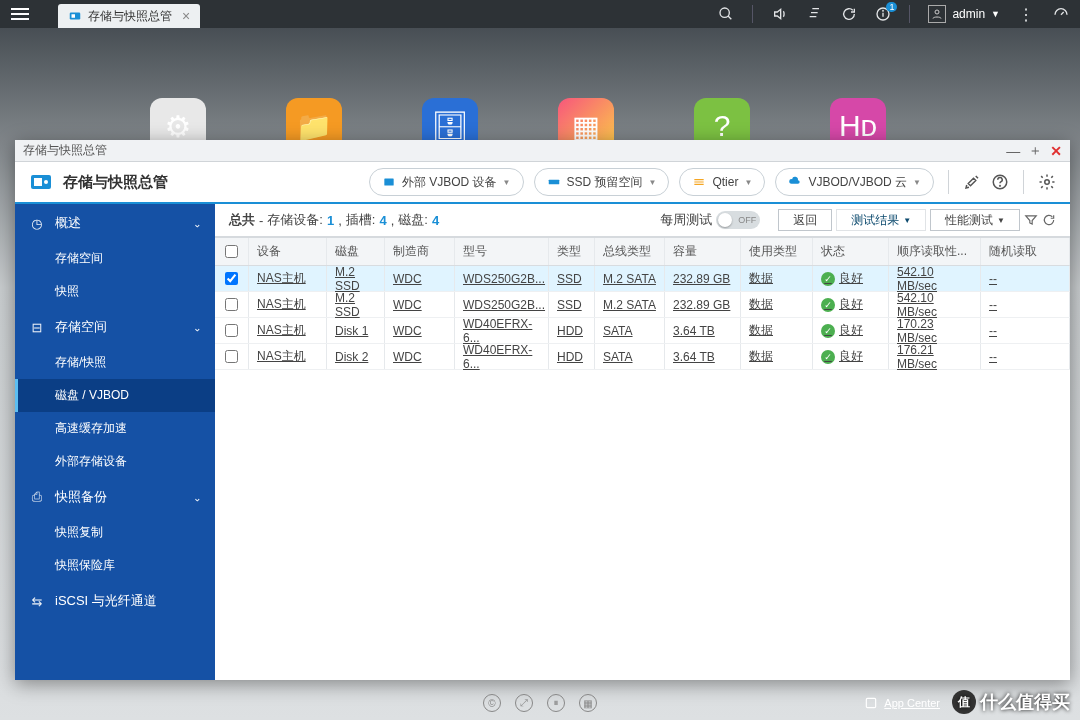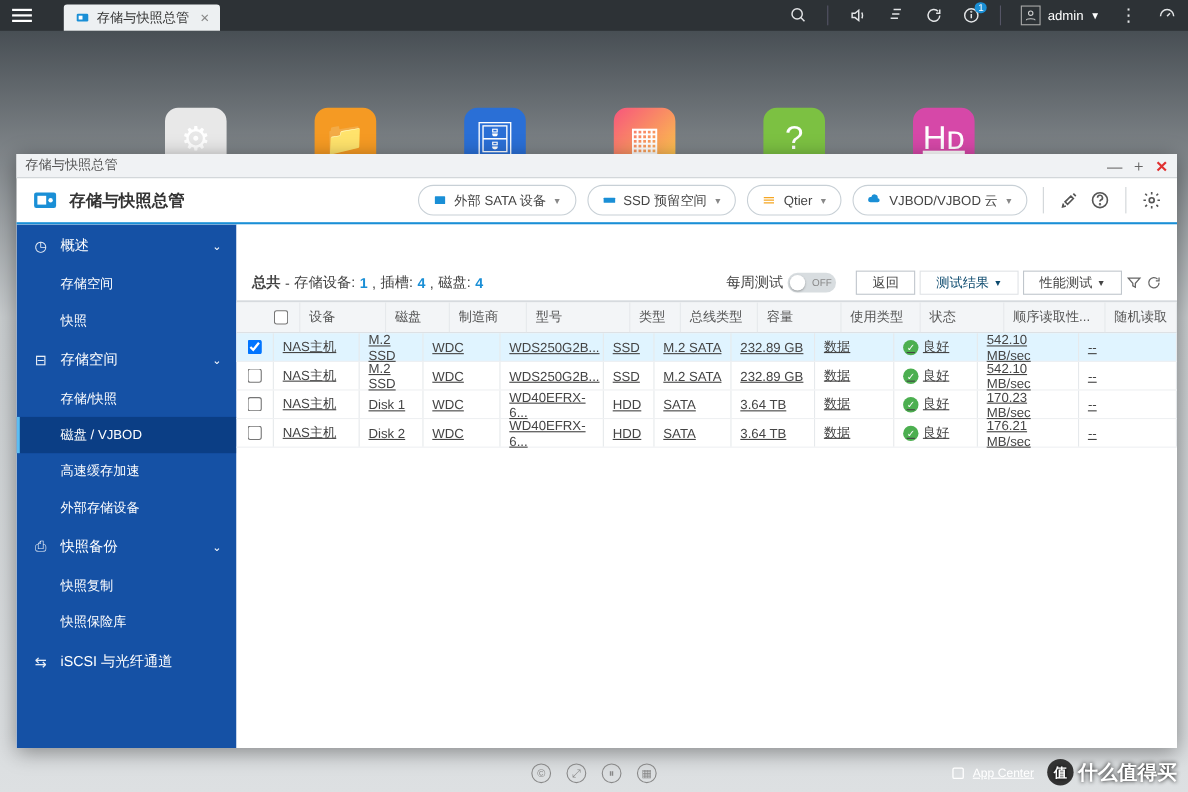--- a/index.html
+++ b/index.html
@@ -42,33 +42,33 @@
 
 .sidebar { width: 200px; background: #1551a5; color: #fff; font-size: 13px; overflow-y: auto; }
 .sidebar .group { padding: 10px 14px; display: flex; align-items: center; gap: 10px; cursor: pointer; }
 .sidebar .group .gicon { width: 16px; text-align: center; opacity: 0.9; }
 .sidebar .group .chev { margin-left: auto; font-size: 10px; transform: rotate(180deg); }
 .sidebar .sub { padding: 8px 14px 8px 40px; cursor: pointer; font-size: 12px; }
 .sidebar .sub.active { background: #0b3e85; border-left: 3px solid #5cbef2; padding-left: 37px; }
 
 
 .main { flex: 1; display: flex; flex-direction: column; background: #fff; }
-.summary-bar { height: 34px; display: flex; align-items: center; padding: 0 14px; font-size: 13px; color: #444; border-bottom: 2px solid #d6dade; gap: 4px; margin-top: 37px; }
+.summary-bar { height: 34px; display: flex; align-items: center; padding: 0 14px; font-size: 13px; color: #444; border-bottom: 2px solid #d6dade; gap: 4px; }
 .summary-bar b { font-weight: bold; }
 .summary-bar .num { color: #1a8fd6; font-weight: bold; }
 .summary-bar .sflex { flex: 1; }
 .summary-bar .toggle { width: 44px; height: 18px; background: #d8dde0; border-radius: 9px; position: relative; font-size: 9px; color: #888; display: flex; align-items: center; justify-content: flex-end; padding-right: 4px; }
 .summary-bar .toggle::before { content: ""; position: absolute; left: 2px; top: 2px; width: 14px; height: 14px; background: #fff; border-radius: 50%; box-shadow: 0 1px 2px rgba(0,0,0,0.3); }
 .summary-bar .sbtn { height: 22px; border: 1px solid #c0c6cc; padding: 0 14px; font-size: 12px; display: flex; align-items: center; cursor: pointer; background: #fff; }
 .summary-bar .sbtn.disabled { color: #0c4a6e; border-color: #e0e3e6; }
 .summary-bar .sicon { cursor: pointer; color: #666; font-size: 14px; }
 
 
 .table { flex: 1; font-size: 12px; }
-.thead { display: flex; background: #f3f5f7; border-bottom: 1px solid #d8dce0; height: 28px; align-items: center; color: #555; padding-left: 24px; }
+.thead { display: flex; background: #f3f5f7; border-bottom: 1px solid #d8dce0; height: 28px; align-items: center; color: #555; }
 .thead > div, .trow > div { padding: 0 8px; border-right: 1px solid #e6e9ec; height: 100%; display: flex; align-items: center; }
 .trow { display: flex; height: 26px; border-bottom: 1px solid #eef0f2; align-items: center; color: #444; text-decoration: underline; }
 .trow.sel { background: #e0f4ff; }
 .col-cb { width: 34px; justify-content: center; }
 .col-dev { width: 78px; }
 .col-disk { width: 58px; }
 .col-mfr { width: 70px; }
 .col-model { width: 94px; }
 .col-type { width: 46px; }
 .col-bus { width: 70px; }
@@ -160,21 +160,21 @@
       </span>
   </div>
 </div>
 
 <div class="desktop-icons" id="desktop-icons">
     <div class="di" style="background: rgb(232, 232, 232);">⚙</div>
     <div class="di" style="background: rgb(245, 154, 35);">📁</div>
     <div class="di" style="background: rgb(42, 111, 214);">🗄</div>
     <div class="di" style="background: linear-gradient(135deg, rgb(247, 86, 124), rgb(252, 208, 70));">▦</div>
     <div class="di" style="background: rgb(124, 193, 66);">?</div>
-    <div class="di" style="background: rgb(214, 72, 168); text-decoration: underline;">Hᴅ</div>
+    <div class="di" style="background: rgb(214, 72, 168);">Hᴅ</div>
   </div>
 
 <div class="window">
   <div class="win-titlebar">
     <span>存储与快照总管</span>
     <span class="spacer"></span>
     <span class="wc">—</span>
     <span class="wc">＋</span>
     <span class="wc close">✕</span>
   </div>
@@ -183,21 +183,21 @@
     <svg class="app-icon" viewBox="0 0 24 24">
         <rect x="2" y="5" width="20" height="14" rx="2" fill="#1a8fd6"></rect>
         <rect x="5" y="8" width="8" height="8" fill="#fff"></rect>
         <circle cx="17" cy="12" r="2" fill="#fff"></circle>
       </svg>
     <span class="app-title">存储与快照总管</span>
     <div class="pill">
         <svg width="14" height="14" viewBox="0 0 24 24" fill="#1a8fd6">
           <rect x="4" y="6" width="16" height="12" rx="1"></rect>
         </svg>
-        <span>外部 SATA 设备</span>
+        <span>外部 VJBOD 设备</span>
         <span class="caret">▼</span>
       </div>
     <div class="pill">
         <svg width="14" height="14" viewBox="0 0 24 24" fill="#1a8fd6">
           <rect x="3" y="8" width="18" height="8" rx="1"></rect>
         </svg>
         <span>SSD 预留空间</span>
         <span class="caret">▼</span>
       </div>
     <div class="pill">

